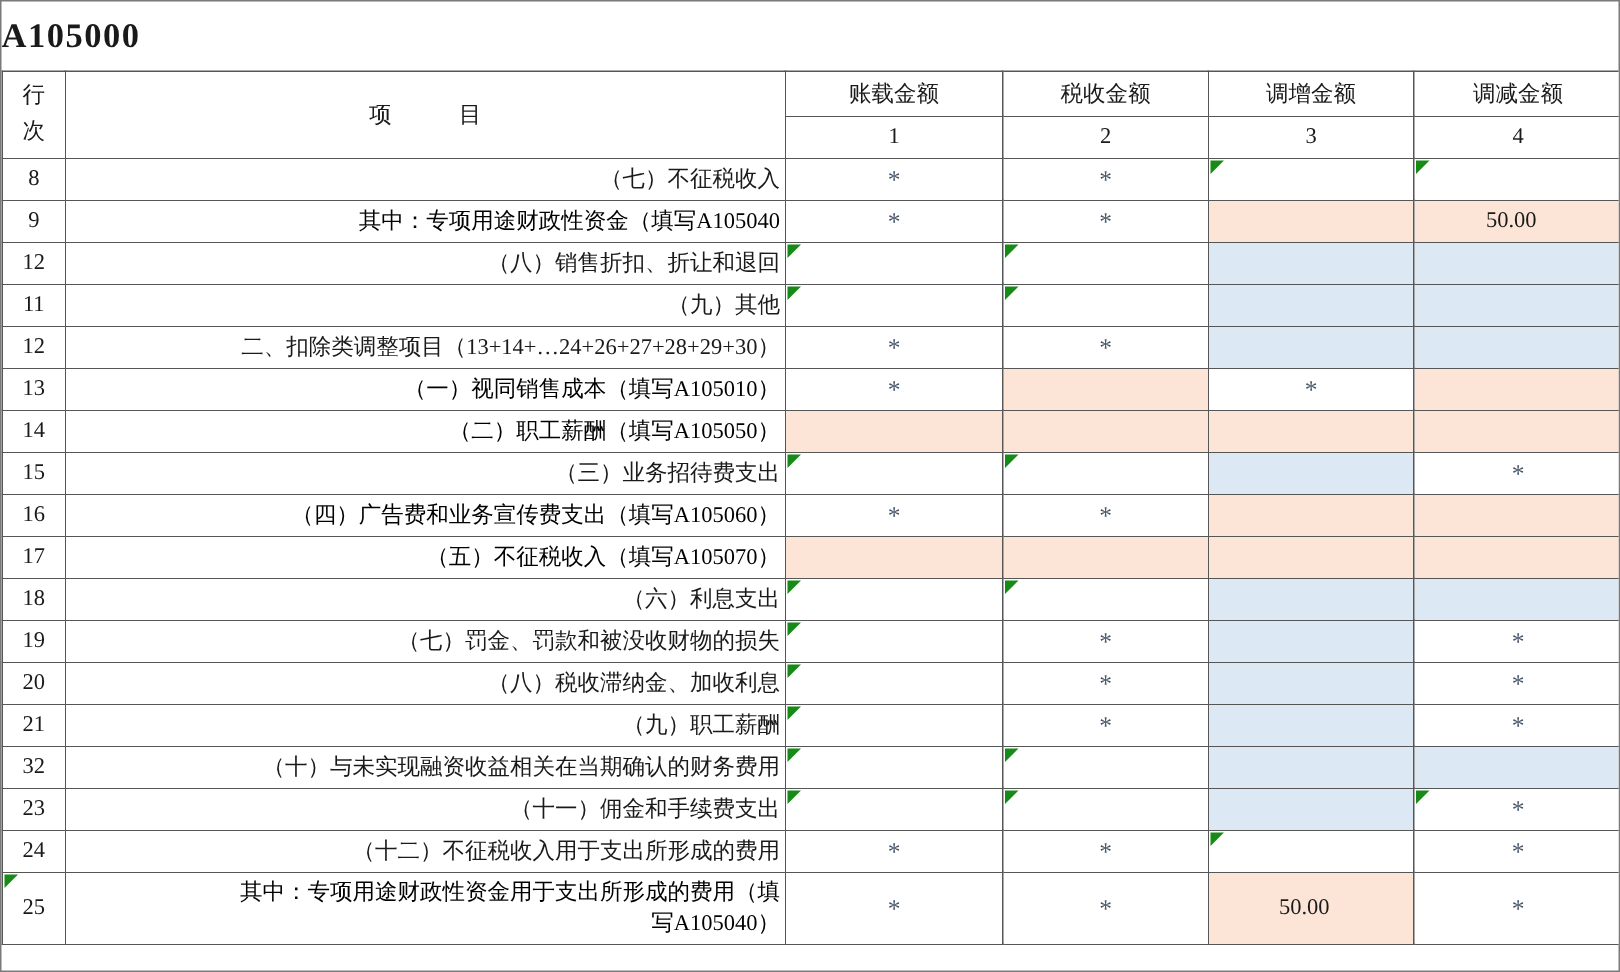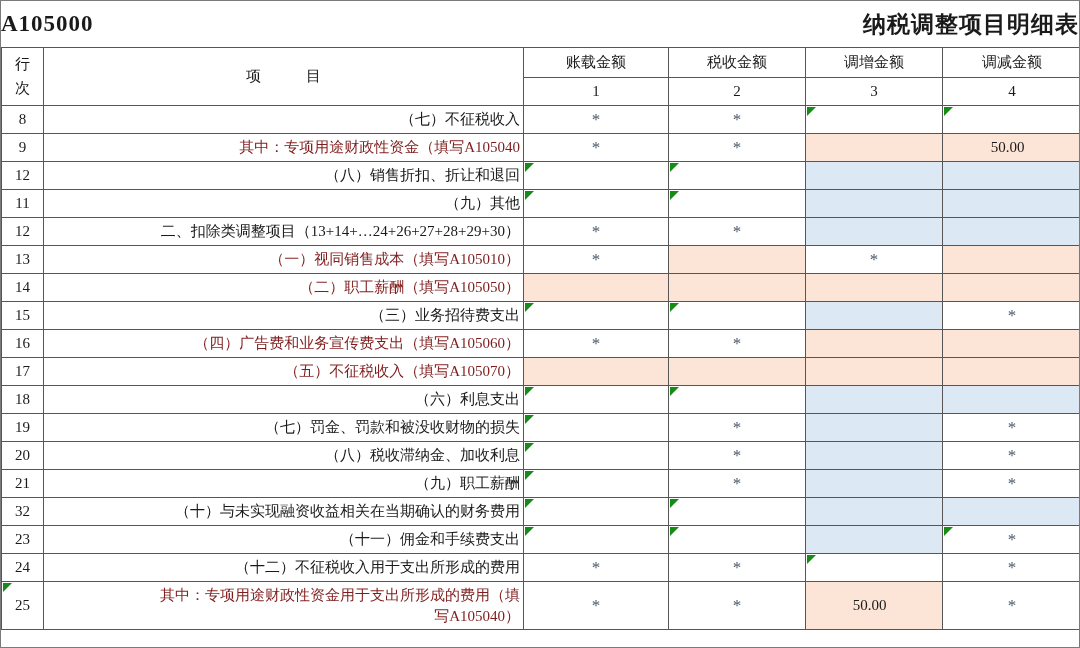--- a/index.html
+++ b/index.html
@@ -4,21 +4,21 @@
 <style>
   html,body{margin:0;padding:0;background:#fff;}
   #app{
     width:1080px;height:648px;box-sizing:border-box;
     border:1px solid #7a7a7a;background:#fff;overflow:hidden;
     font-family:"Liberation Serif","DejaVu Serif",serif;
     color:#1a1a1a;
   }
   
   #title-bar{
-    height:46px;display:flex;align-items:center;justify-content:space-between;
+    height:46px;display:flex;align-items:center;justify-content:flex-start;
     font-weight:bold;font-size:23px;letter-spacing:1px;
   }
   #title-bar .code{margin-right:46px;}
   
   table{border-collapse:collapse;table-layout:fixed;width:1080px;}
   col.c-rownum{width:42px;} col.c-item{width:480px;}
   col.c-a1{width:145px;} col.c-a2{width:137px;}
   col.c-a3{width:137px;} col.c-a4{width:139px;}
   th,td{
     border:1px solid #565656;box-sizing:border-box;
@@ -29,41 +29,40 @@
   thead tr.num th{height:28px;}
   thead th{text-align:center;vertical-align:middle;}
   th.rowcol span{display:inline-block;width:1.15em;word-break:break-all;line-height:1.55;}
   tbody td{height:28px;vertical-align:middle;}
   tbody tr.tall td{height:48px;}
   td.rownum{text-align:center;}
   td.item{white-space:nowrap;padding:0 3px;text-align:right;}
   td.item.lvl0{padding-left:4px;}
   td.item.lvl1{padding-left:36px;}
   td.item.lvl2{padding-left:112px;}
-  td.item.blue{color:#7f1d1d;}
+  td.item.blue{color:#000000;}
   td.item.wrap{white-space:normal;line-height:21px;text-indent:106px;padding-left:4px;}
   td.val{text-align:center;}
   td.val.right{text-align:center;padding-right:9px;}
   td.val .star{color:#49586b;font-size:17px;}
   .f-orange{background:#FCE4D6 !important;}
   .f-blue{background:#DCE9F5 !important;}
   .tri{
     position:absolute;top:1px;left:1px;width:0;height:0;
     border-top:9px solid #178a17;border-right:9px solid transparent;
     pointer-events:none;
   }
 </style>
 </head>
 <body>
 
 <div id="app">
 
   <div id="title-bar">
     <span class="code">A105000</span>
-    <span class="name">纳税调整项目明细表</span>
   </div>
 
   <table>
     <colgroup>
       <col class="c-rownum">
         <col class="c-item">
       <col class="c-a1">
         <col class="c-a2">
         <col class="c-a3">
         <col class="c-a4">

